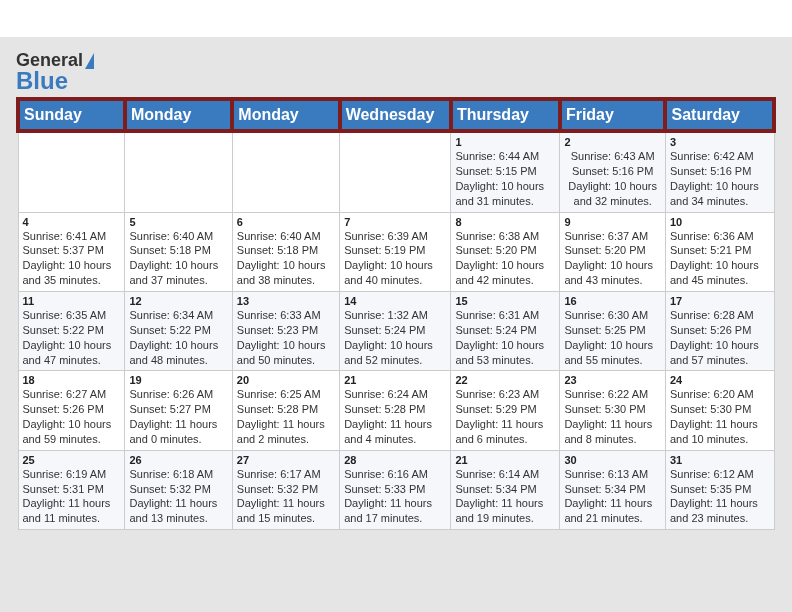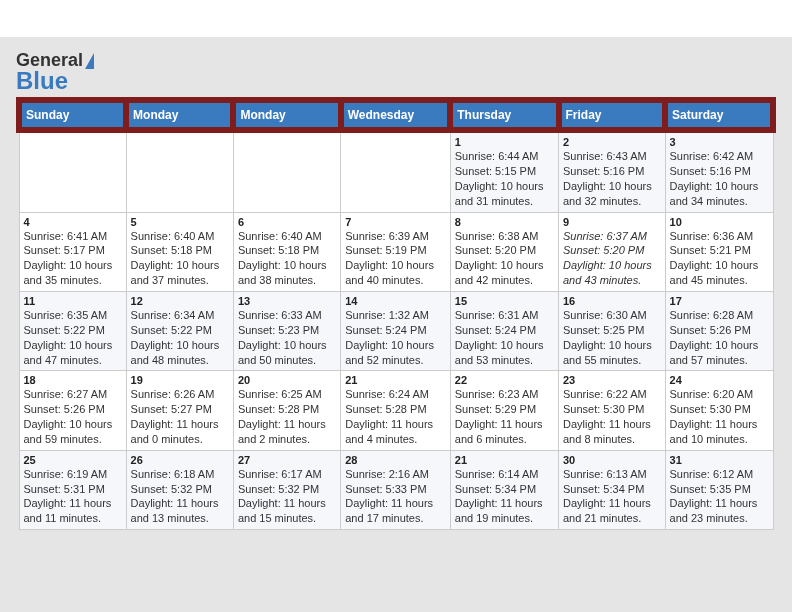--- a/index.html
+++ b/index.html
@@ -54,24 +54,24 @@
       color: #444;
     }
     .calendar {
       width: 100%;
       border-collapse: collapse;
       margin-top: 4px;
     }
     .calendar thead tr th {
       background: #3a7abf;
       color: #fff;
-      font-size: 12px;
+      font-size: 16px;
       font-weight: bold;
       padding: 5px 4px;
-      border: 6px solid #7f1d1d;
+      border: 4px solid #7f1d1d;
       text-align: left;
     }
     .calendar tbody tr td {
       border: 1px solid #ccc;
       vertical-align: top;
       padding: 3px 4px;
       width: 113px;
       min-height: 80px;
       font-size: 9.5px;
       color: #222;
@@ -139,38 +139,38 @@
           <td class="empty-cell"></td>
           <td>
             <div class="day-number">1</div>
             <div class="day-content" style="white-space: pre-line;">Sunrise: 6:44 AM
 Sunset: 5:15 PM
 Daylight: 10 hours
 and 31 minutes.</div>
           </td>
           <td>
             <div class="day-number">2</div>
-            <div class="day-content" style="white-space: pre-line;">Sunrise: 6:43 AM
+            <div class="day-content" style="white-space: pre-line; text-align: center;">Sunrise: 6:43 AM
 Sunset: 5:16 PM
 Daylight: 10 hours
 and 32 minutes.</div>
           </td>
           <td>
             <div class="day-number">3</div>
             <div class="day-content" style="white-space: pre-line;">Sunrise: 6:42 AM
 Sunset: 5:16 PM
 Daylight: 10 hours
 and 34 minutes.</div>
           </td>
         </tr>
         <tr>
           <td>
             <div class="day-number">4</div>
             <div class="day-content" style="white-space: pre-line;">Sunrise: 6:41 AM
-Sunset: 5:17 PM
+Sunset: 5:37 PM
 Daylight: 10 hours
 and 35 minutes.</div>
           </td>
           <td>
             <div class="day-number">5</div>
             <div class="day-content" style="white-space: pre-line;">Sunrise: 6:40 AM
 Sunset: 5:18 PM
 Daylight: 10 hours
 and 37 minutes.</div>
           </td>
@@ -190,21 +190,21 @@
           </td>
           <td>
             <div class="day-number">8</div>
             <div class="day-content" style="white-space: pre-line;">Sunrise: 6:38 AM
 Sunset: 5:20 PM
 Daylight: 10 hours
 and 42 minutes.</div>
           </td>
           <td>
             <div class="day-number">9</div>
-            <div class="day-content" style="white-space: pre-line; font-style: italic;">Sunrise: 6:37 AM
+            <div class="day-content" style="white-space: pre-line;">Sunrise: 6:37 AM
 Sunset: 5:20 PM
 Daylight: 10 hours
 and 43 minutes.</div>
           </td>
           <td>
             <div class="day-number">10</div>
             <div class="day-content" style="white-space: pre-line;">Sunrise: 6:36 AM
 Sunset: 5:21 PM
 Daylight: 10 hours
 and 45 minutes.</div>
@@ -329,21 +329,21 @@
           </td>
           <td>
             <div class="day-number">27</div>
             <div class="day-content" style="white-space: pre-line;">Sunrise: 6:17 AM
 Sunset: 5:32 PM
 Daylight: 11 hours
 and 15 minutes.</div>
           </td>
           <td>
             <div class="day-number">28</div>
-            <div class="day-content" style="white-space: pre-line;">Sunrise: 2:16 AM
+            <div class="day-content" style="white-space: pre-line;">Sunrise: 6:16 AM
 Sunset: 5:33 PM
 Daylight: 11 hours
 and 17 minutes.</div>
           </td>
           <td>
             <div class="day-number">21</div>
             <div class="day-content" style="white-space: pre-line;">Sunrise: 6:14 AM
 Sunset: 5:34 PM
 Daylight: 11 hours
 and 19 minutes.</div>

